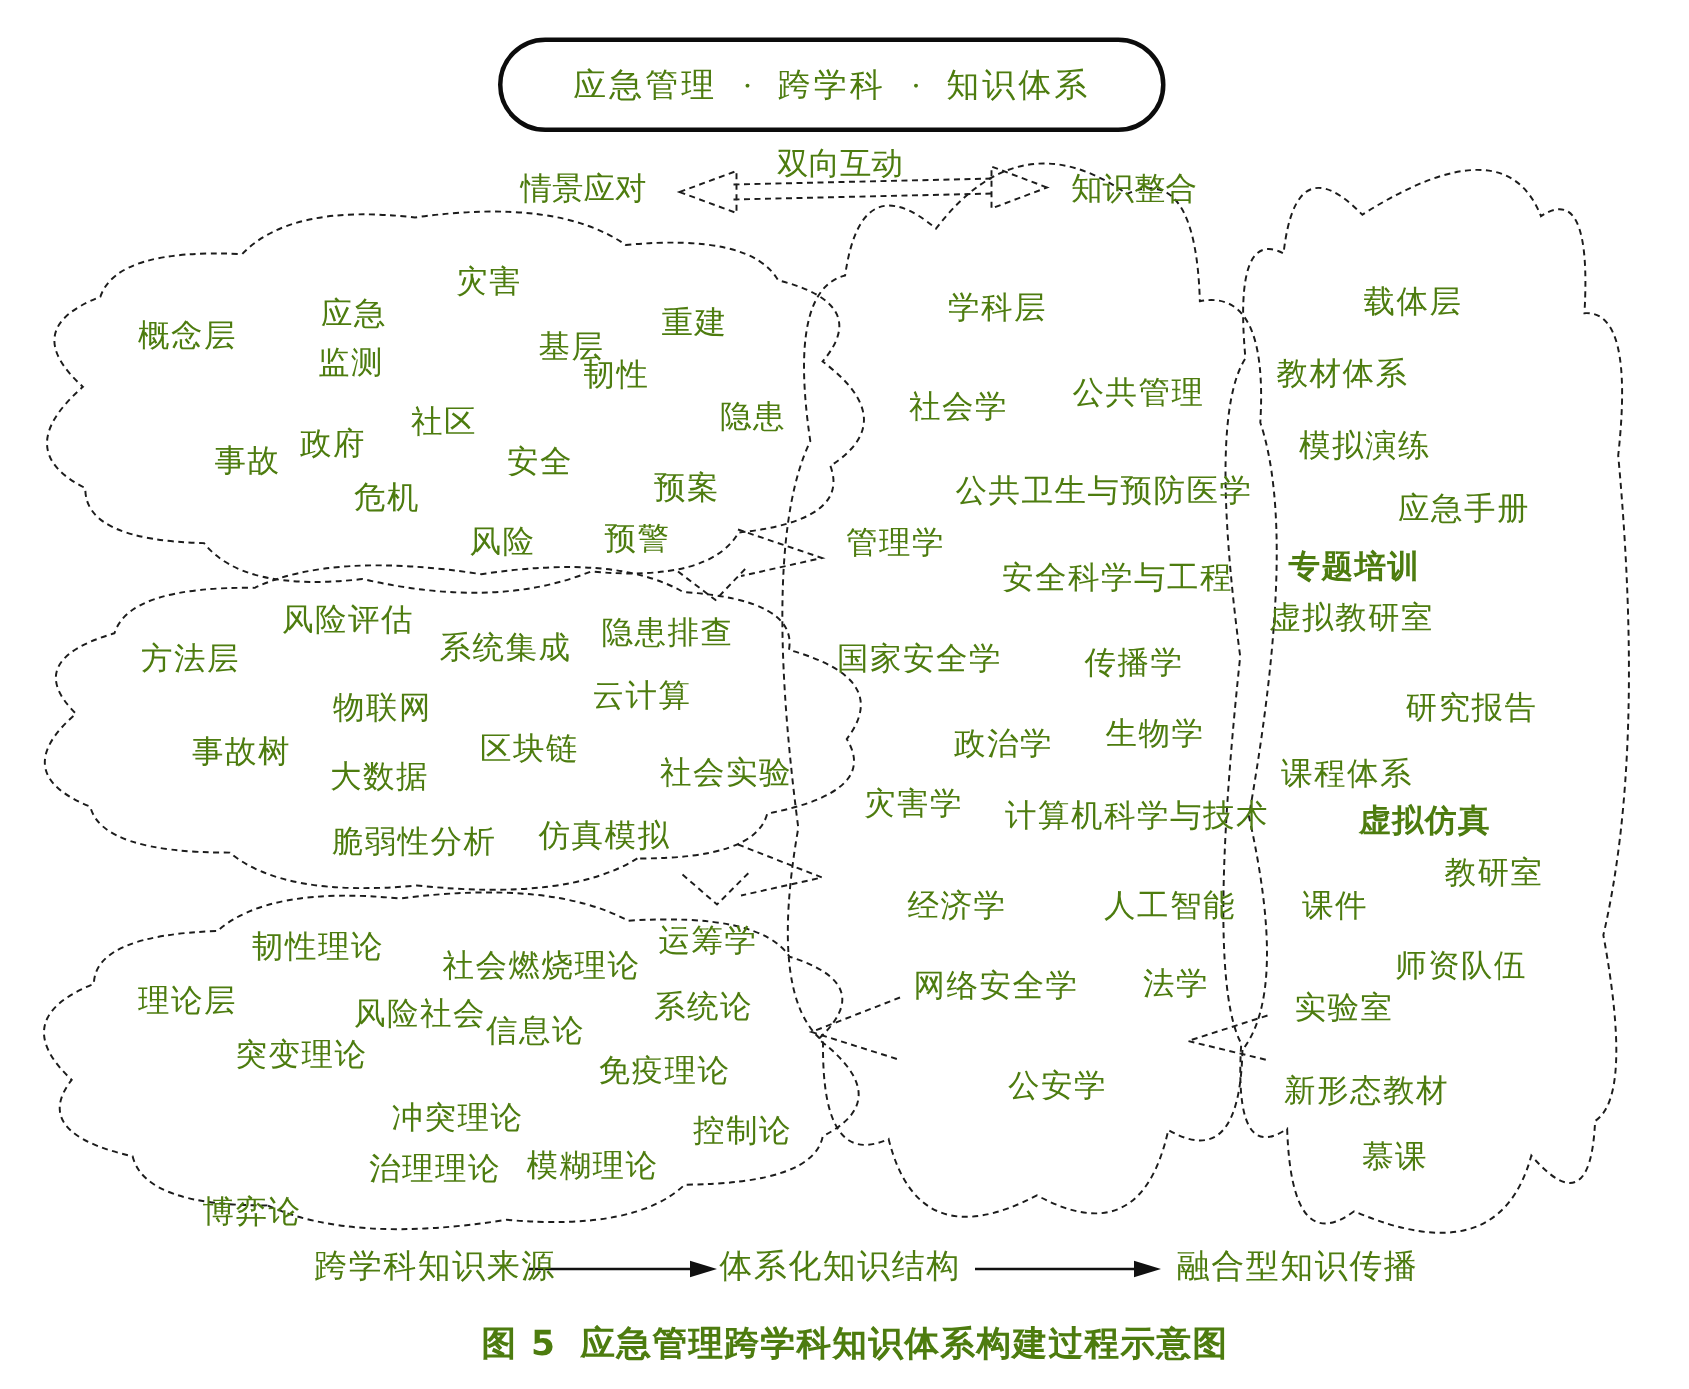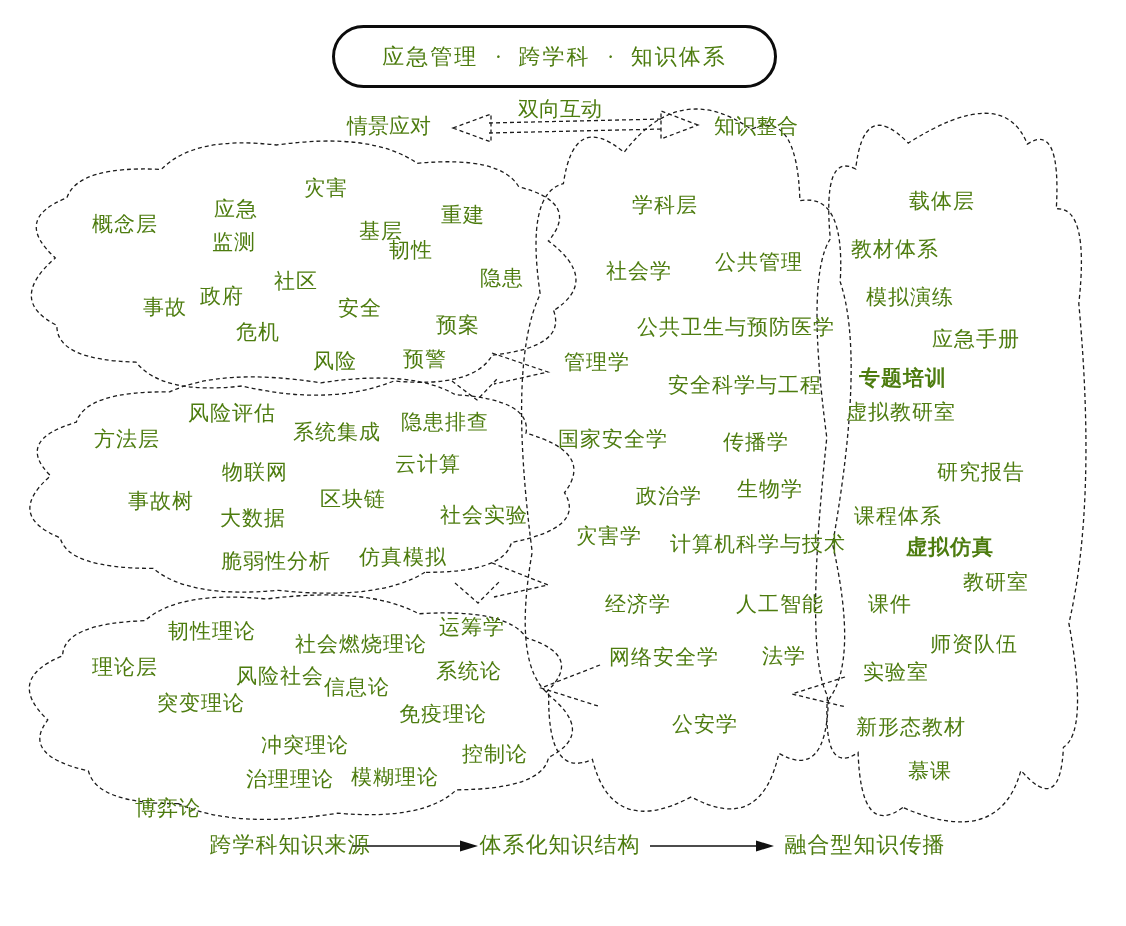--- a/index.html
+++ b/index.html
@@ -146,14 +146,17 @@
       <div class="t term" style="left: 974px; top: 644px;">师资队伍</div>
       <div class="t term" style="left: 896px; top: 672px;">实验室</div>
       <div class="t term" style="left: 911px; top: 727px;">新形态教材</div>
       <div class="t term" style="left: 930px; top: 771px;">慕课</div>
     </div>
 
   <div class="t flow" style="left:266px;top:845px;margin-left:24px;">跨学科知识来源</div>
   <div class="t flow" style="left:560px;top:845px;">体系化知识结构</div>
   <div class="t flow" style="left:865px;top:845px;">融合型知识传播</div>
 
+  <div class="caption">
+    <span class="fig">图 5</span><span>应急管理跨学科知识体系构建过程示意图</span>
+  </div>
 
 </div>
 
 </body></html>

